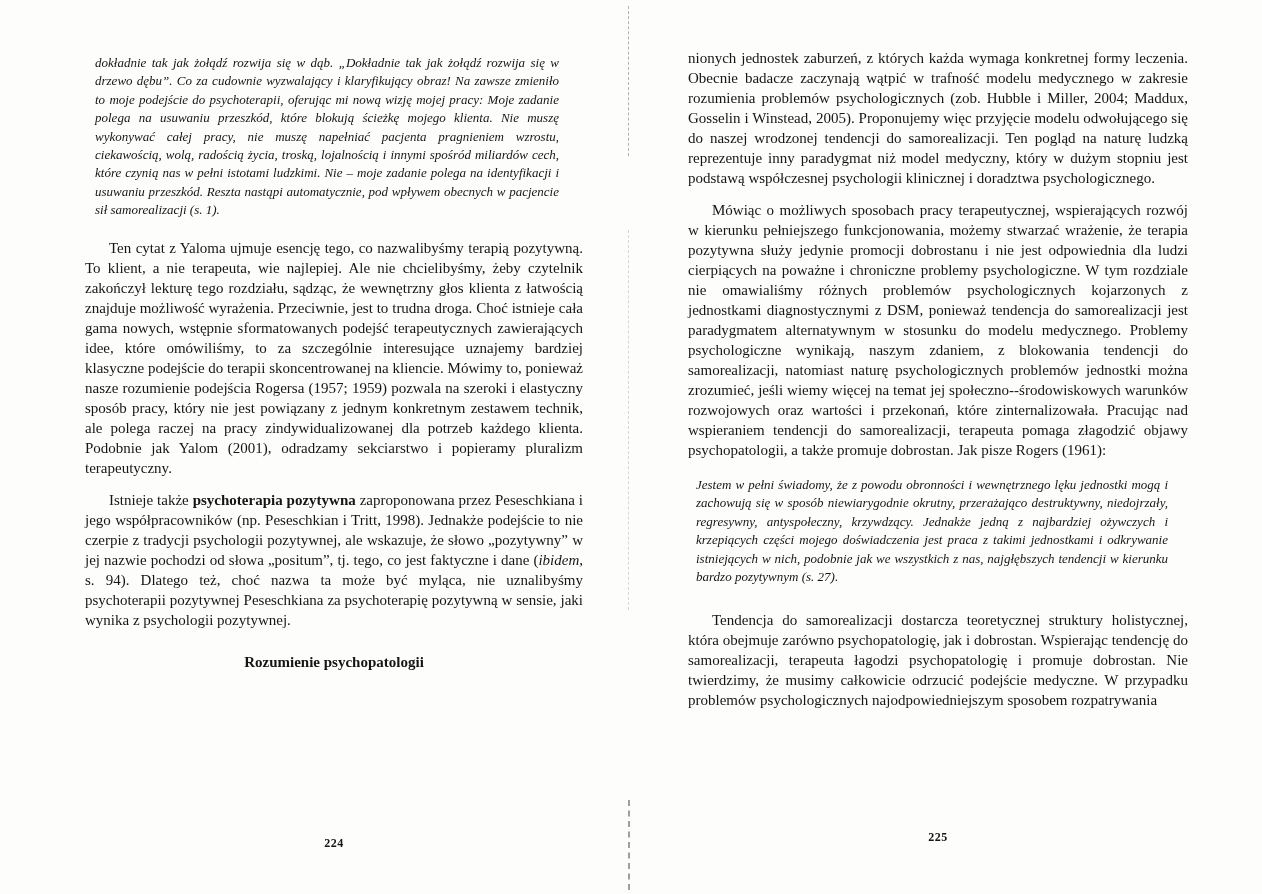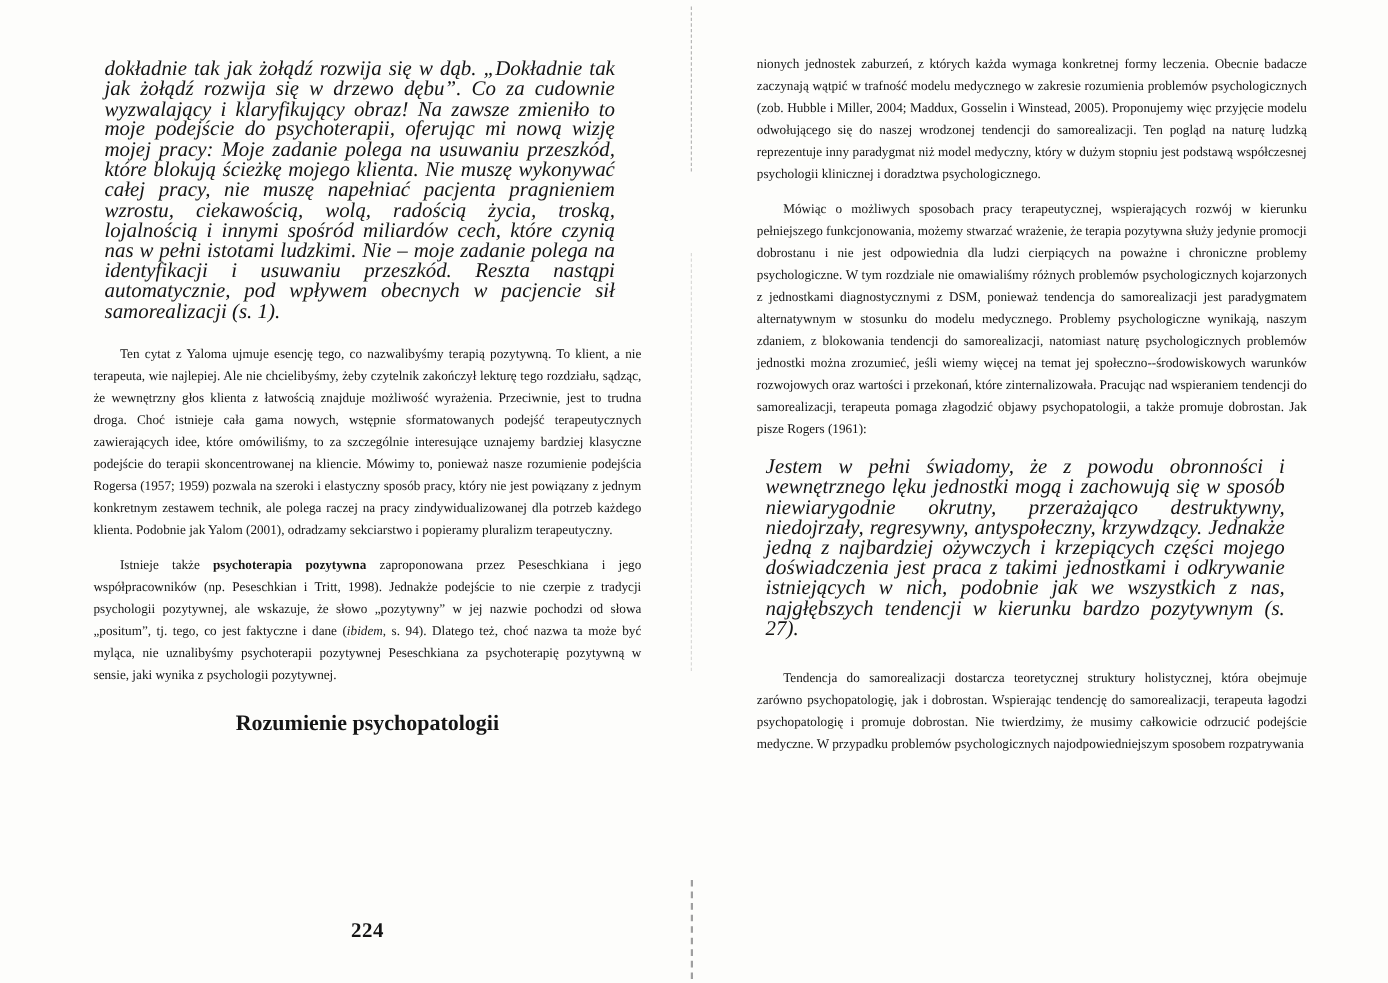--- a/index.html
+++ b/index.html
@@ -14,47 +14,47 @@
   .scan {
     position: absolute;
     inset: 0;
     background: #fdfdfb;
   }
   .page { position: absolute; }
   .page-left  { left: 85px;  top: 54px; width: 498px; }
   .page-right { left: 688px; top: 48px; width: 500px; }
 
   .para {
-    font-size: 12px;
+    font-size: 15px;
     line-height: 20px;
     text-align: justify;
     hyphens: auto;
   }
   .indent { text-indent: 24px; margin-top: 12px; }
 
   .quote {
     font-style: italic;
-    font-size: 19px;
+    font-size: 13px;
     line-height: 18.4px;
     text-align: justify;
     hyphens: auto;
   }
   .page-left  .quote { margin: 0 24px 18px 10px; }
   .page-right .quote { margin: 16px 20px 24px 8px; }
 
   .heading {
-    font-size: 20px;
+    font-size: 15px;
     font-weight: bold;
     text-align: center;
     margin: 24px 0 18px 0;
   }
 
   .pagenum {
     position: absolute;
-    font-size: 19px;
+    font-size: 12px;
     font-weight: bold;
     letter-spacing: 0.5px;
     text-align: center;
   }
   .pagenum-left  { left: 85px;  width: 498px; top: 836px; }
   .pagenum-right { left: 688px; width: 500px; top: 830px; }
 
   .fold-seg {
     position: absolute;
     left: 628px;
@@ -82,14 +82,15 @@
   </div>
 
   <div class="page page-right">
     <p class="para">nionych jednostek zaburzeń, z których każda wymaga konkretnej formy leczenia. Obecnie badacze zaczynają wątpić w trafność modelu medycznego w zakresie rozumienia problemów psychologicznych (zob. Hubble i Miller, 2004; Maddux, Gosselin i Winstead, 2005). Proponujemy więc przyjęcie modelu odwołującego się do naszej wrodzonej tendencji do samorealizacji. Ten pogląd na naturę ludzką reprezentuje inny paradygmat niż model medyczny, który w dużym stopniu jest podstawą współczesnej psychologii klinicznej i doradztwa psychologicznego.</p>
     <p class="para indent">Mówiąc o możliwych sposobach pracy terapeutycznej, wspierających rozwój w kierunku pełniejszego funkcjonowania, możemy stwarzać wrażenie, że terapia pozytywna służy jedynie promocji dobrostanu i nie jest odpowiednia dla ludzi cierpiących na poważne i chroniczne problemy psychologiczne. W tym rozdziale nie omawialiśmy różnych problemów psychologicznych kojarzonych z jednostkami diagnostycznymi z DSM, ponieważ tendencja do samorealizacji jest paradygmatem alternatywnym w stosunku do modelu medycznego. Problemy psychologiczne wynikają, naszym zdaniem, z blokowania tendencji do samorealizacji, natomiast naturę psychologicznych problemów jednostki można zrozumieć, jeśli wiemy więcej na temat jej społeczno--środowiskowych warunków rozwojowych oraz wartości i przekonań, które zinternalizowała. Pracując nad wspieraniem tendencji do samorealizacji, terapeuta pomaga złagodzić objawy psychopatologii, a także promuje dobrostan. Jak pisze Rogers (1961):</p>
     <p class="quote">Jestem w pełni świadomy, że z powodu obronności i wewnętrznego lęku jednostki mogą i zachowują się w sposób niewiarygodnie okrutny, przerażająco destruktywny, niedojrzały, regresywny, antyspołeczny, krzywdzący. Jednakże jedną z najbardziej ożywczych i krzepiących części mojego doświadczenia jest praca z takimi jednostkami i odkrywanie istniejących w nich, podobnie jak we wszystkich z nas, najgłębszych tendencji w kierunku bardzo pozytywnym (s. 27).</p>
     <p class="para indent">Tendencja do samorealizacji dostarcza teoretycznej struktury holistycznej, która obejmuje zarówno psychopatologię, jak i dobrostan. Wspierając tendencję do samorealizacji, terapeuta łagodzi psychopatologię i promuje dobrostan. Nie twierdzimy, że musimy całkowicie odrzucić podejście medyczne. W przypadku problemów psychologicznych najodpowiedniejszym sposobem rozpatrywania</p>
   </div>
 
   <div class="pagenum pagenum-left">224</div>
+  <div class="pagenum pagenum-right">225</div>
 
 </div>
 
 </body></html>

